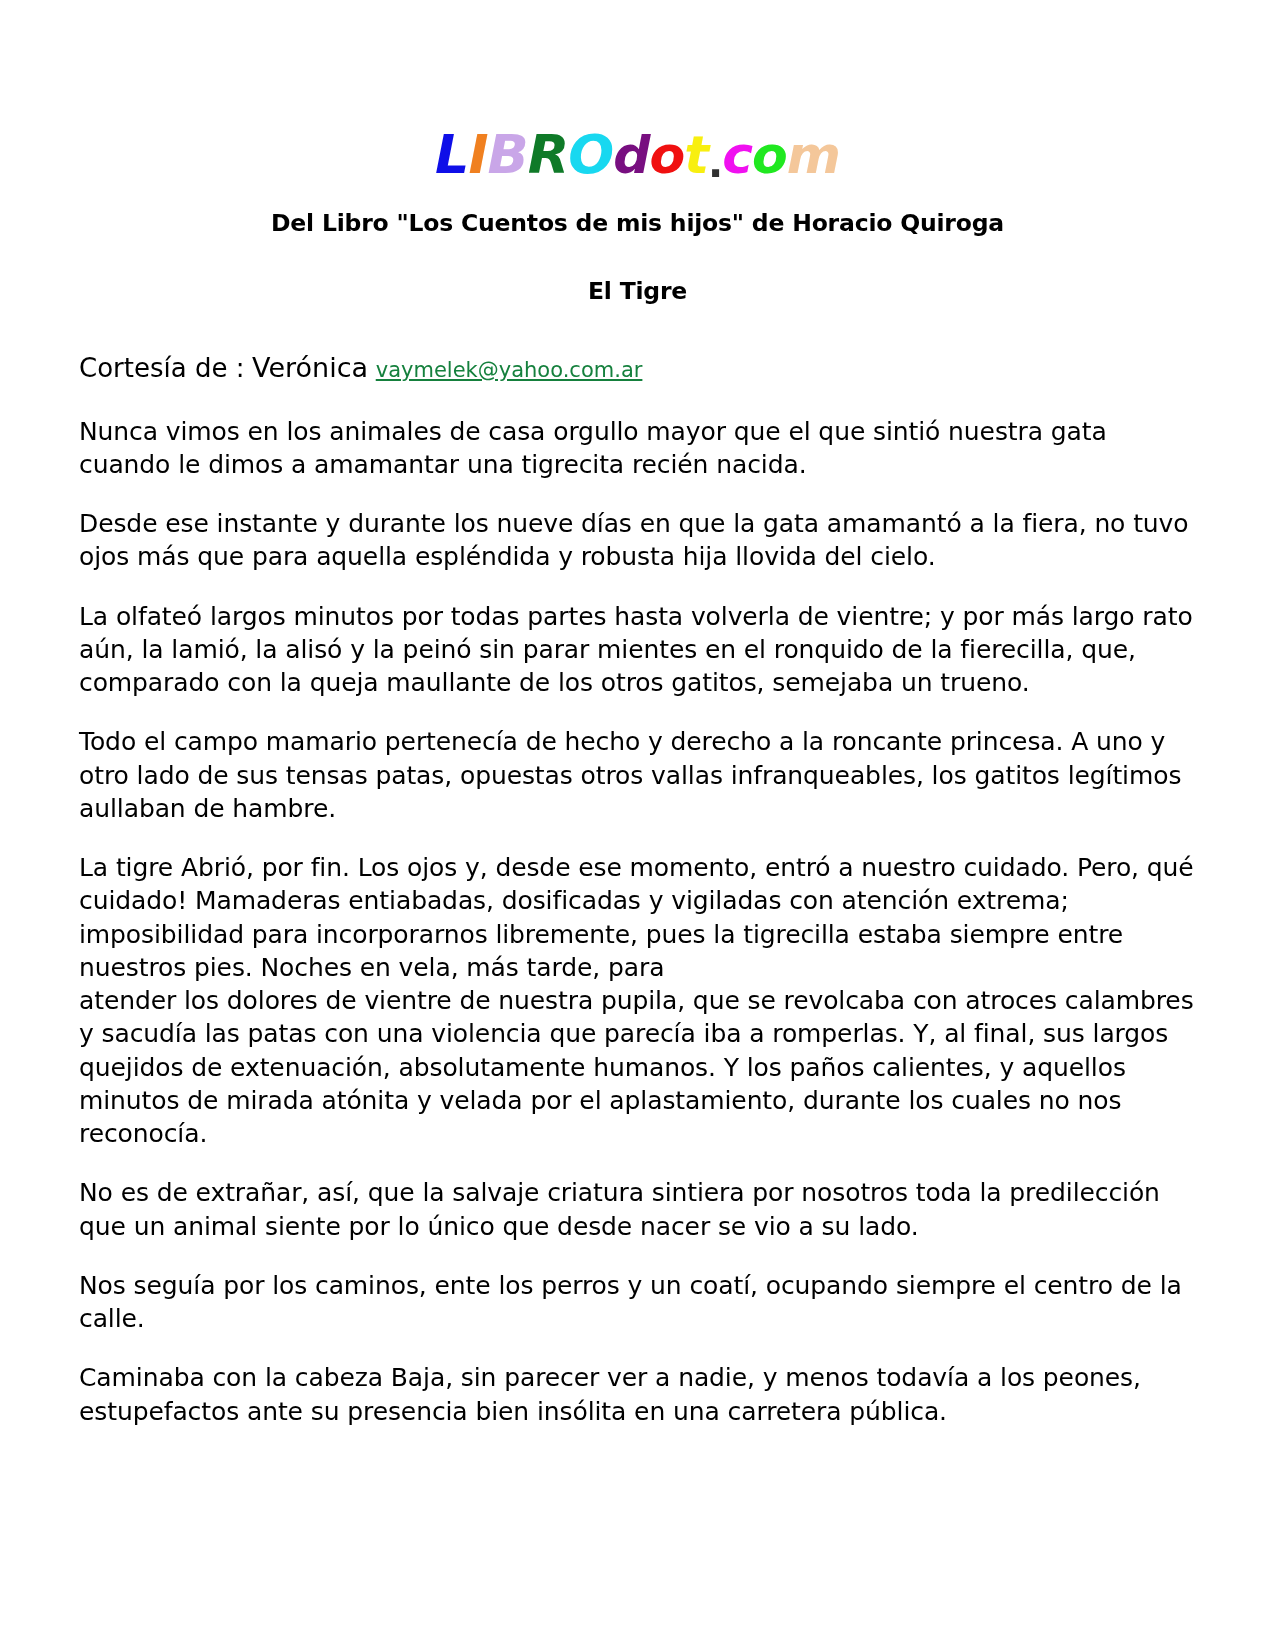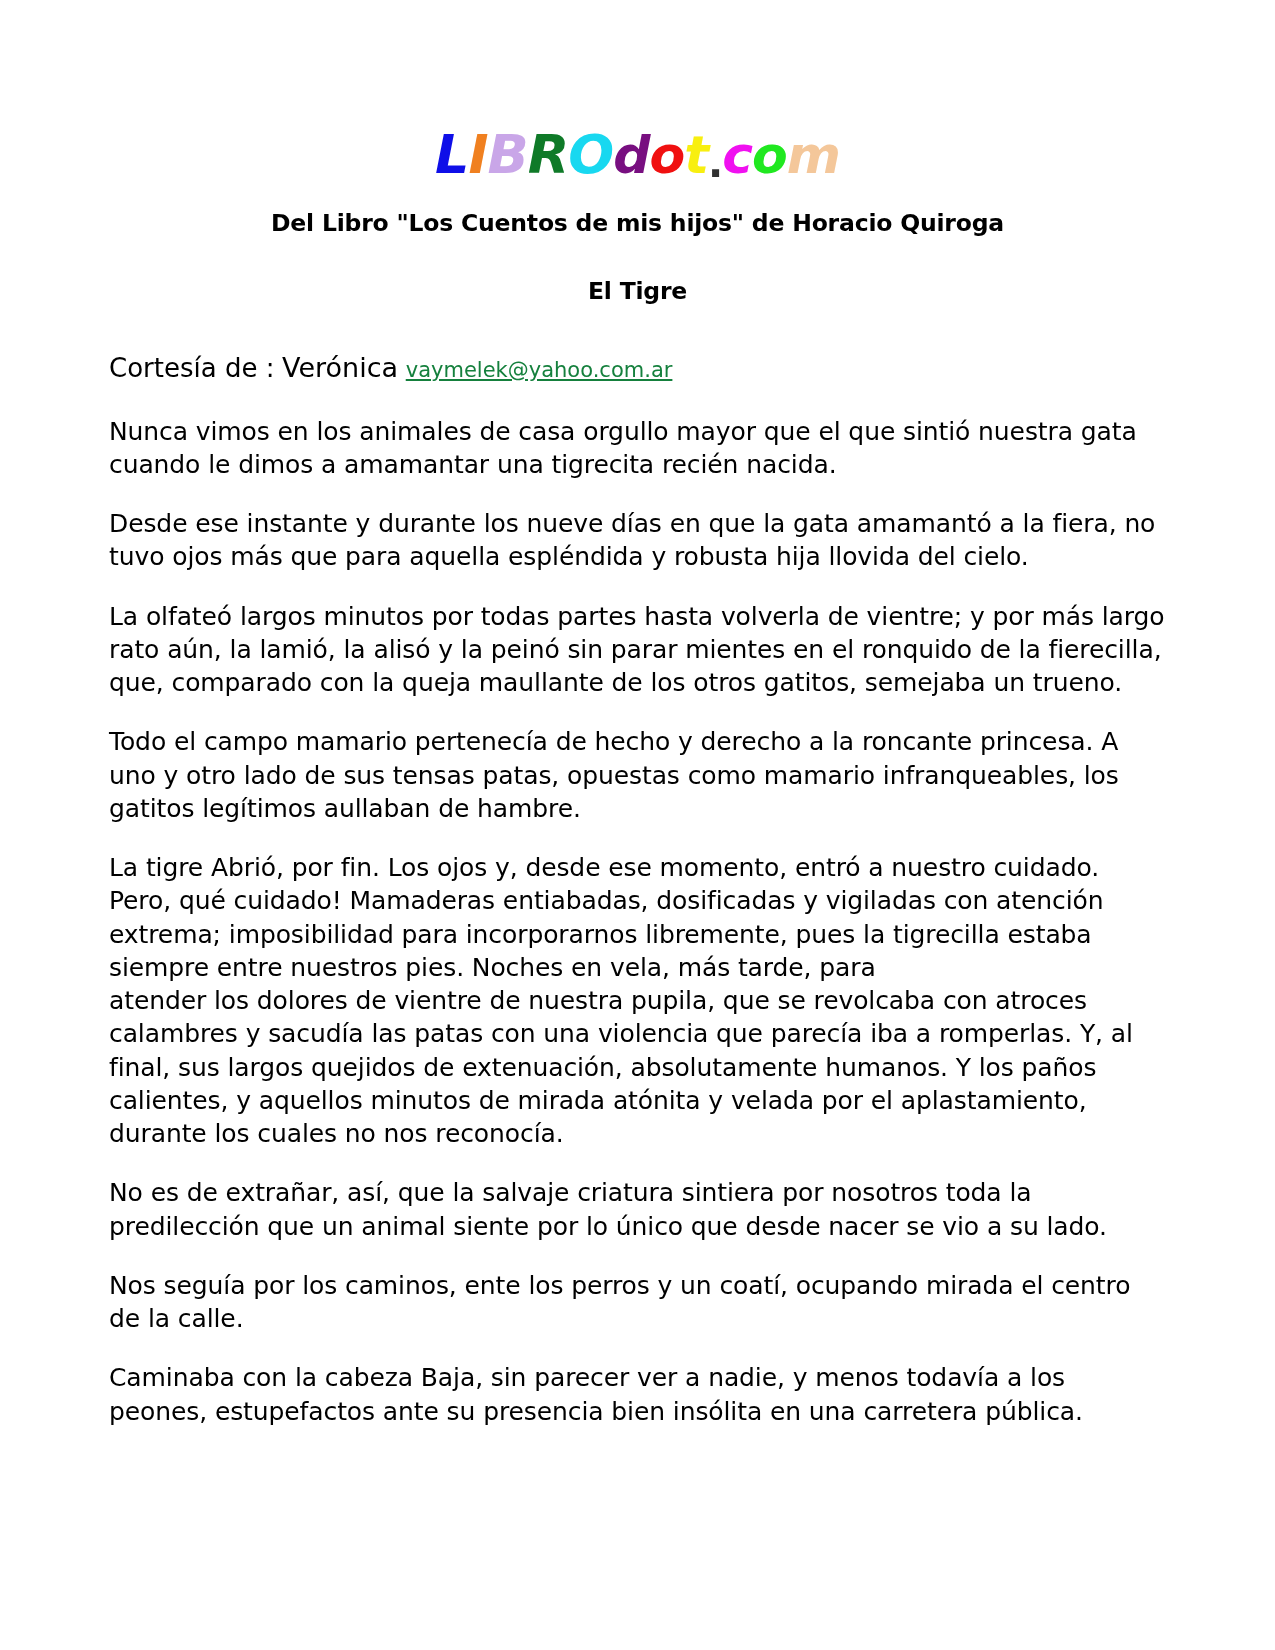--- a/index.html
+++ b/index.html
@@ -13,21 +13,21 @@
     font-family: "DejaVu Sans", sans-serif;
     color: #000000;
     -webkit-font-smoothing: antialiased;
   }
   .page {
     position: relative;
     width: 1275px;
     height: 1193px;
     background: #ffffff;
     box-sizing: border-box;
-    padding: 0 109px;
+    padding: 0 79px;
   }
 
   
   .logo-wrap {
     text-align: center;
     padding-top: 128px;
     height: 86px;
     box-sizing: border-box;
   }
   .logo {
@@ -115,20 +115,20 @@
   <p class="courtesy">
     <span class="label">Cortesía de :</span>
     <span class="person">Verónica</span>
     <a class="email" href="#">vaymelek@yahoo.com.ar</a>
   </p>
 
   <div class="body-text" id="body-host">
       <p class="para">Nunca vimos en los animales de casa orgullo mayor que el que sintió nuestra gata cuando le dimos a amamantar una tigrecita recién nacida.</p>
       <p class="para">Desde ese instante y durante los nueve días en que la gata amamantó a la fiera, no tuvo ojos más que para aquella espléndida y robusta hija llovida del cielo.</p>
       <p class="para">La olfateó largos minutos por todas partes hasta volverla de vientre; y por más largo rato aún, la lamió, la alisó y la peinó sin parar mientes en el ronquido de la fierecilla, que, comparado con la queja maullante de los otros gatitos, semejaba un trueno.</p>
-      <p class="para">Todo el campo mamario pertenecía de hecho y derecho a la roncante princesa. A uno y otro lado de sus tensas patas, opuestas como mamario infranqueables, los gatitos legítimos aullaban de hambre.</p>
+      <p class="para">Todo el campo mamario pertenecía de hecho y derecho a la roncante princesa. A uno y otro lado de sus tensas patas, opuestas otros vallas infranqueables, los gatitos legítimos aullaban de hambre.</p>
       <p class="para">La tigre Abrió, por fin. Los ojos y, desde ese momento, entró a nuestro cuidado. Pero, qué cuidado! Mamaderas entiabadas, dosificadas y vigiladas con atención extrema; imposibilidad para incorporarnos libremente, pues la tigrecilla estaba siempre entre nuestros pies. Noches en vela, más tarde, para<br>atender los dolores de vientre de nuestra pupila, que se revolcaba con atroces calambres y sacudía las patas con una violencia que parecía iba a romperlas. Y, al final, sus largos quejidos de extenuación, absolutamente humanos. Y los paños calientes, y aquellos minutos de mirada atónita y velada por el aplastamiento, durante los cuales no nos reconocía.</p>
       <p class="para">No es de extrañar, así, que la salvaje criatura sintiera por nosotros toda la predilección que un animal siente por lo único que desde nacer se vio a su lado.</p>
-      <p class="para">Nos seguía por los caminos, ente los perros y un coatí, ocupando mirada el centro de la calle.</p>
+      <p class="para">Nos seguía por los caminos, ente los perros y un coatí, ocupando siempre el centro de la calle.</p>
       <p class="para">Caminaba con la cabeza Baja, sin parecer ver a nadie, y menos todavía a los peones, estupefactos ante su presencia bien insólita en una carretera pública.</p>
     </div>
 
 </div>
 
 </body></html>

